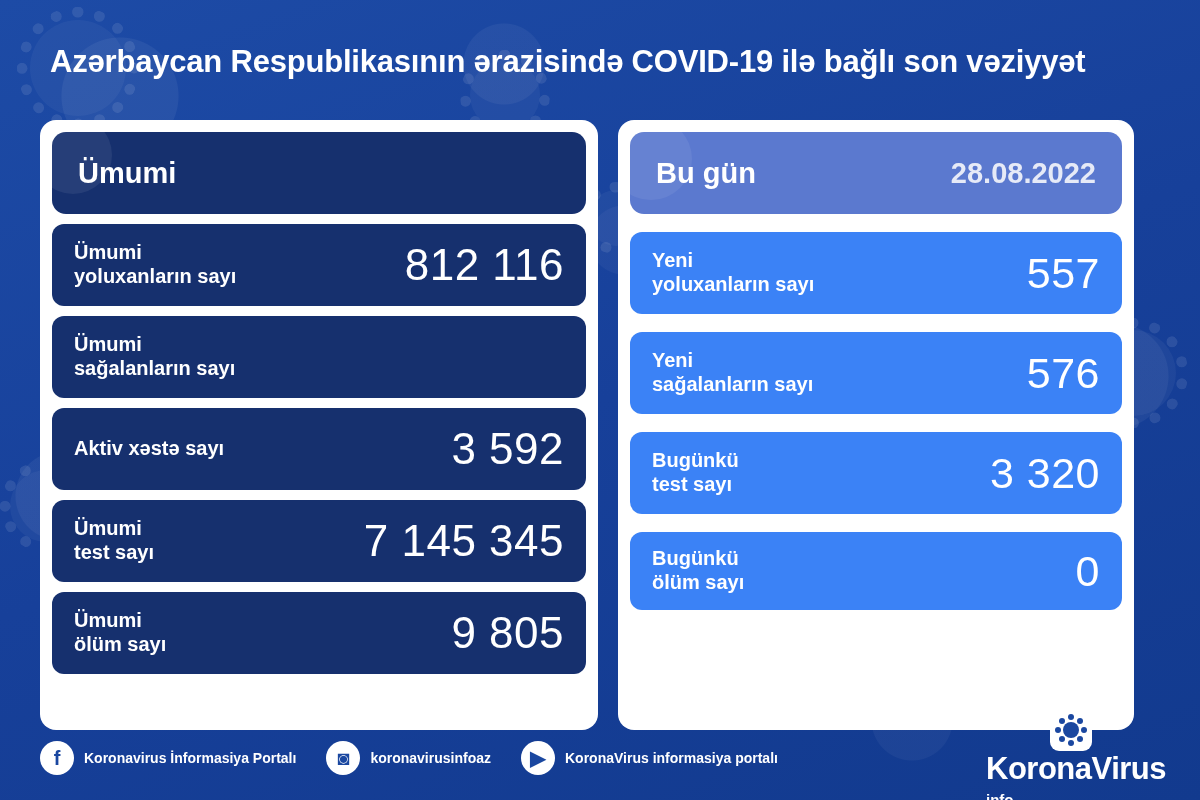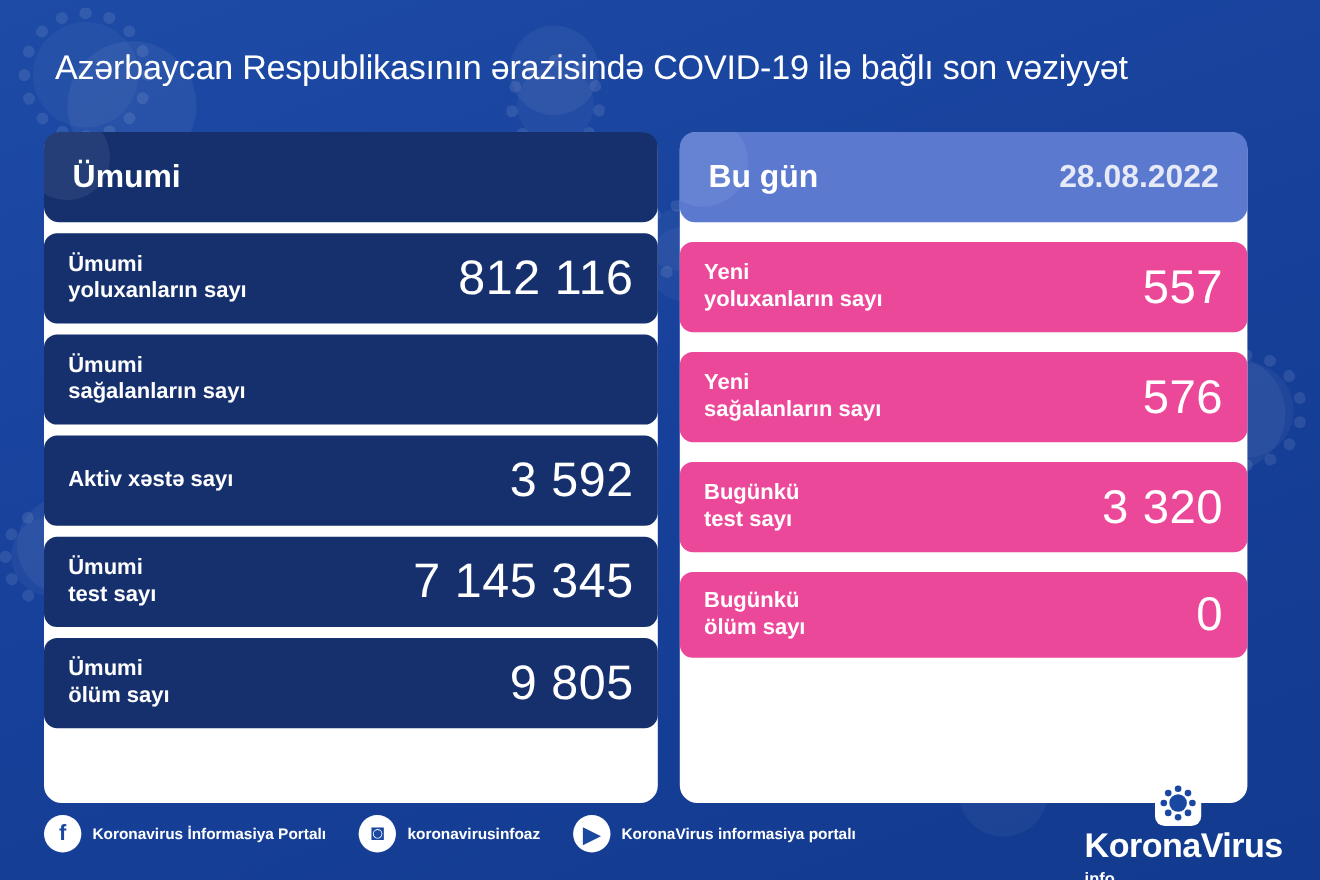--- a/index.html
+++ b/index.html
@@ -44,31 +44,31 @@
   }
 
   .title {
     position: absolute;
     left: 50px;
     right: 56px;
     top: 44px;
     height: 46px;
     color: #ffffff;
     font-size: 31px;
-    font-weight: normal;
+    font-weight: bold;
     letter-spacing: -0.2px;
     white-space: nowrap;
   }
 
   .panel {
     position: absolute;
     background: #ffffff;
     border-radius: 16px;
     box-sizing: border-box;
-    padding: 0;
+    padding: 12px;
   }
   .panel.left  { left: 40px;  top: 120px; width: 558px; height: 610px; }
   .panel.right { left: 618px; top: 120px; width: 516px; height: 610px; }
 
   .panel-header {
     border-radius: 14px;
     height: 82px;
     display: flex;
     align-items: center;
     justify-content: space-between;
@@ -103,21 +103,21 @@
     height: 82px;
     margin-bottom: 10px;
     display: flex;
     align-items: center;
     justify-content: space-between;
     padding: 0 22px 0 22px;
     box-sizing: border-box;
     color: #ffffff;
   }
   .panel.left .row  { background: #16306e; }
-  .panel.right .row { background: #ec4899; margin-top: 18px; }
+  .panel.right .row { background: #3b82f6; margin-top: 18px; }
   .panel.right .row:last-child { height: 78px; }
 
   .row .label {
     font-size: 20px;
     font-weight: bold;
     line-height: 1.18;
     white-space: pre-line;
     text-align: left;
   }
   .row .value {

